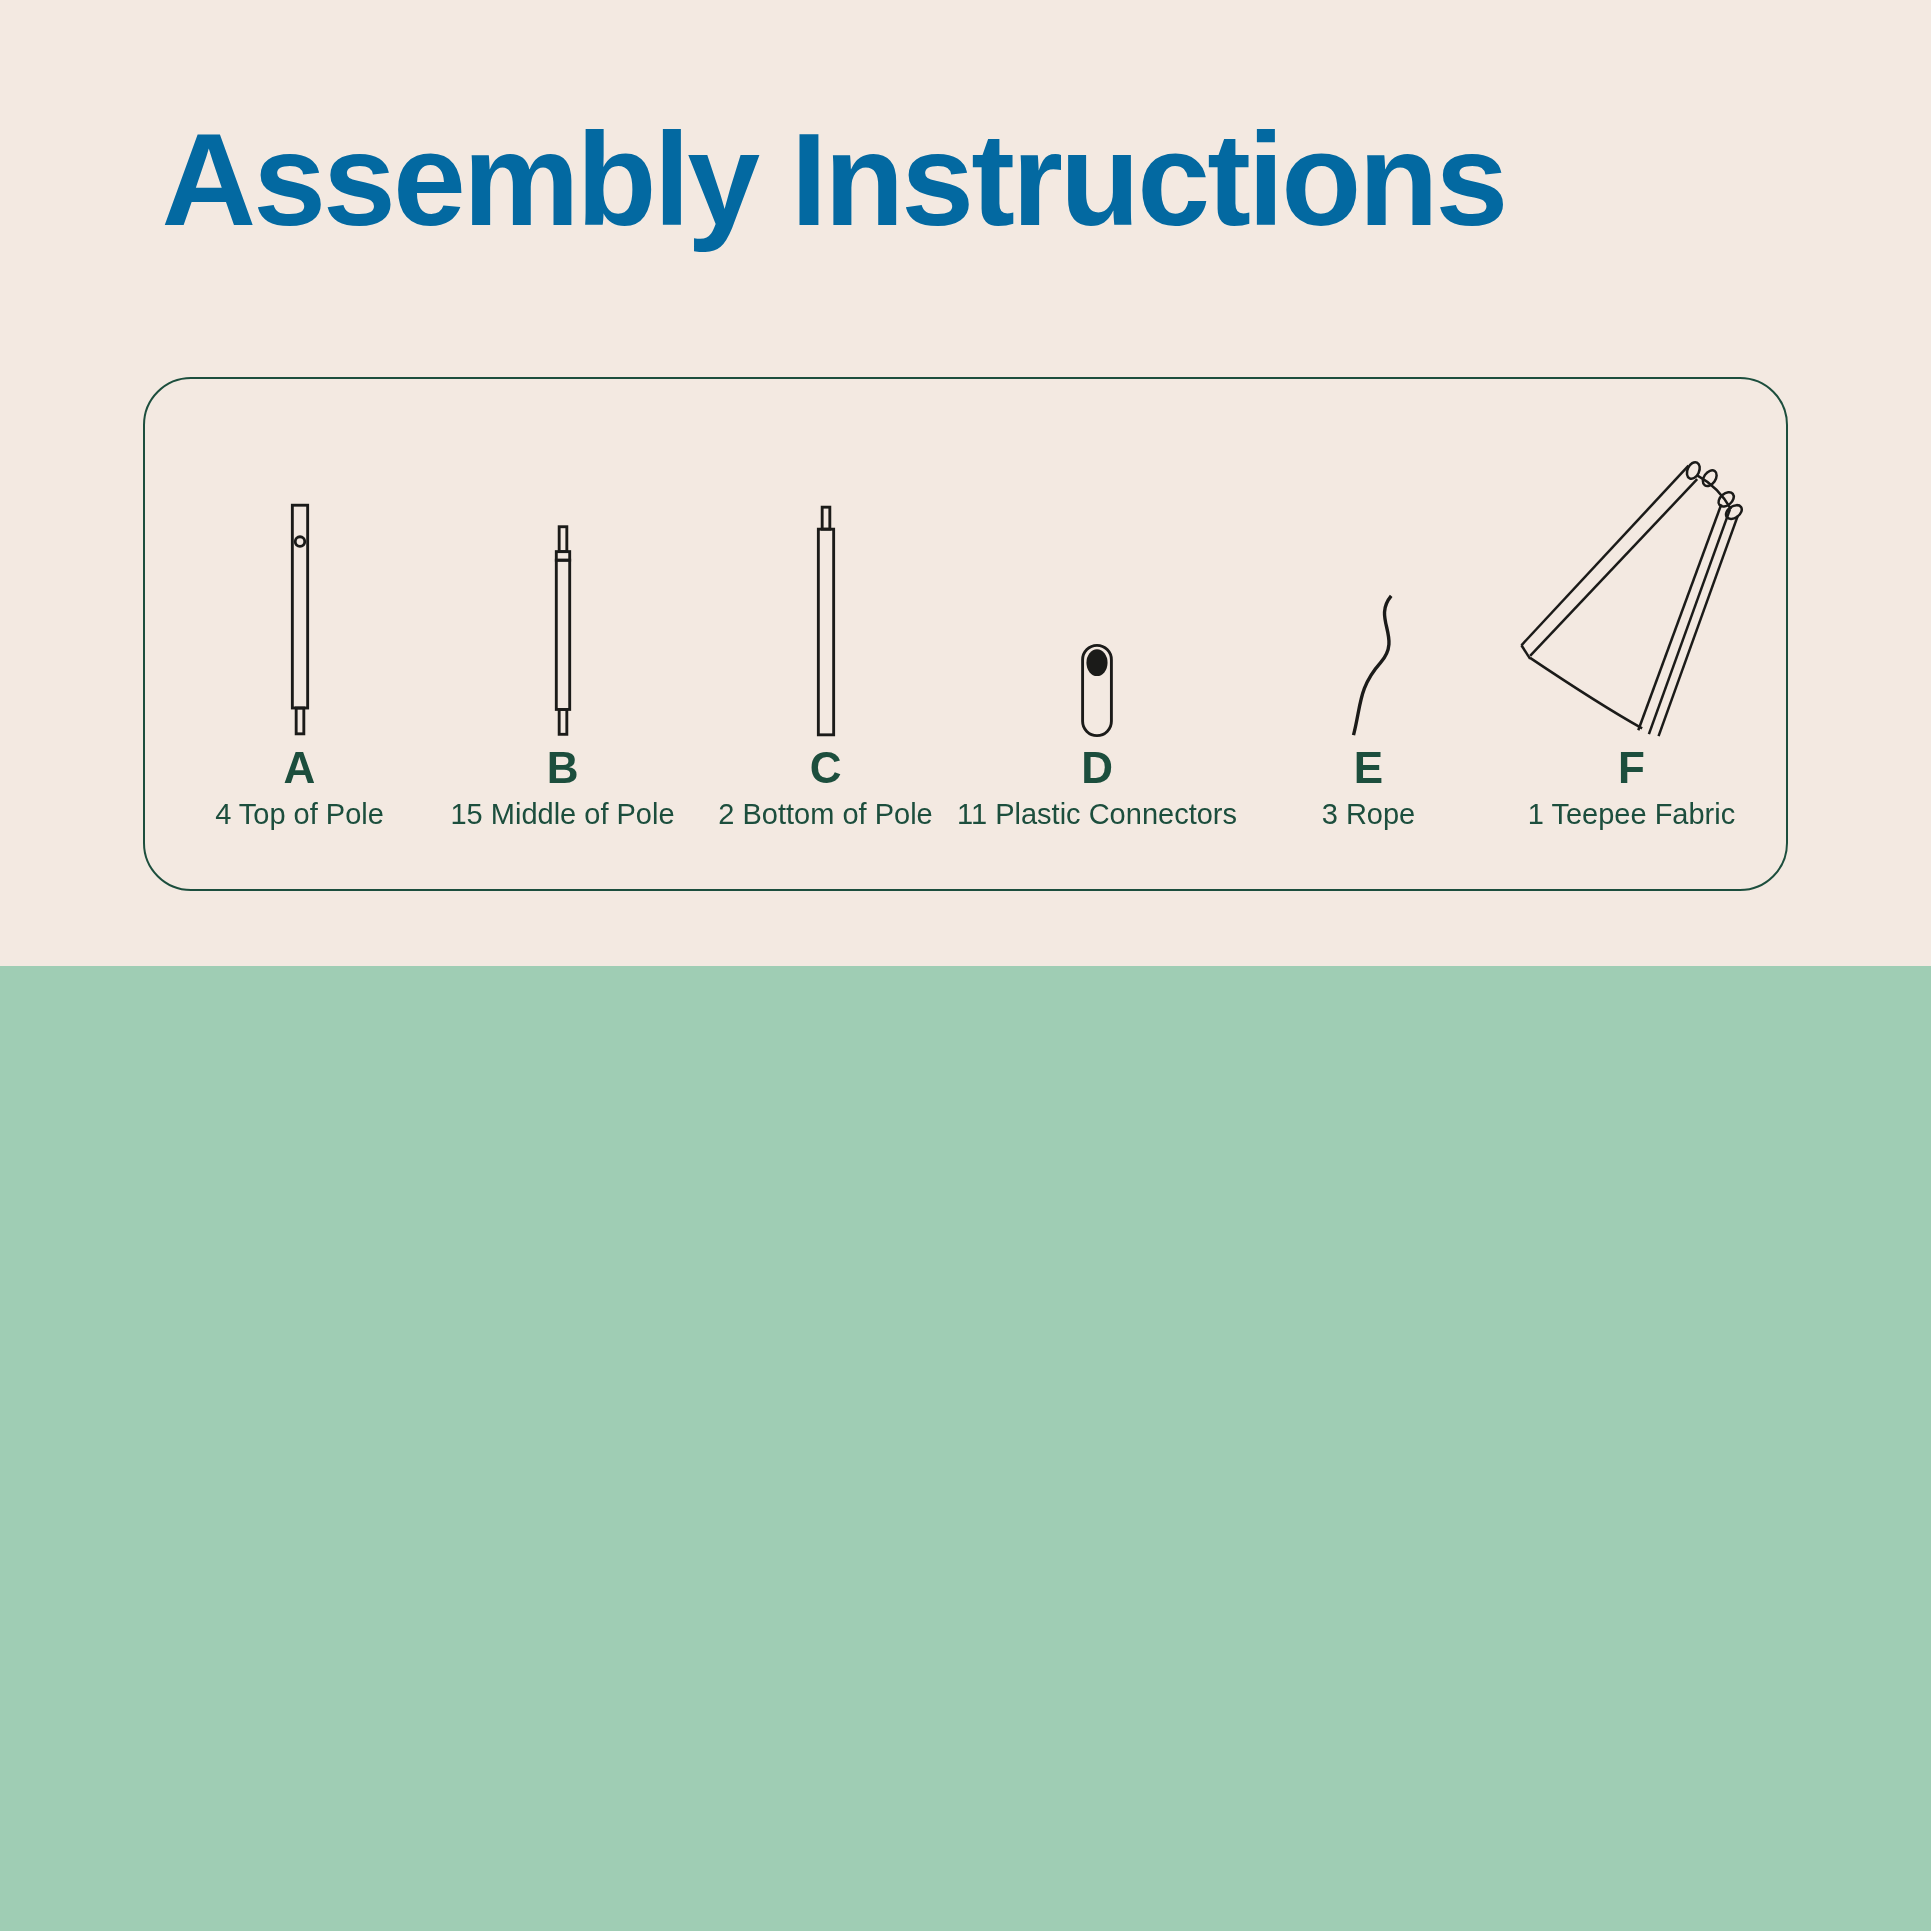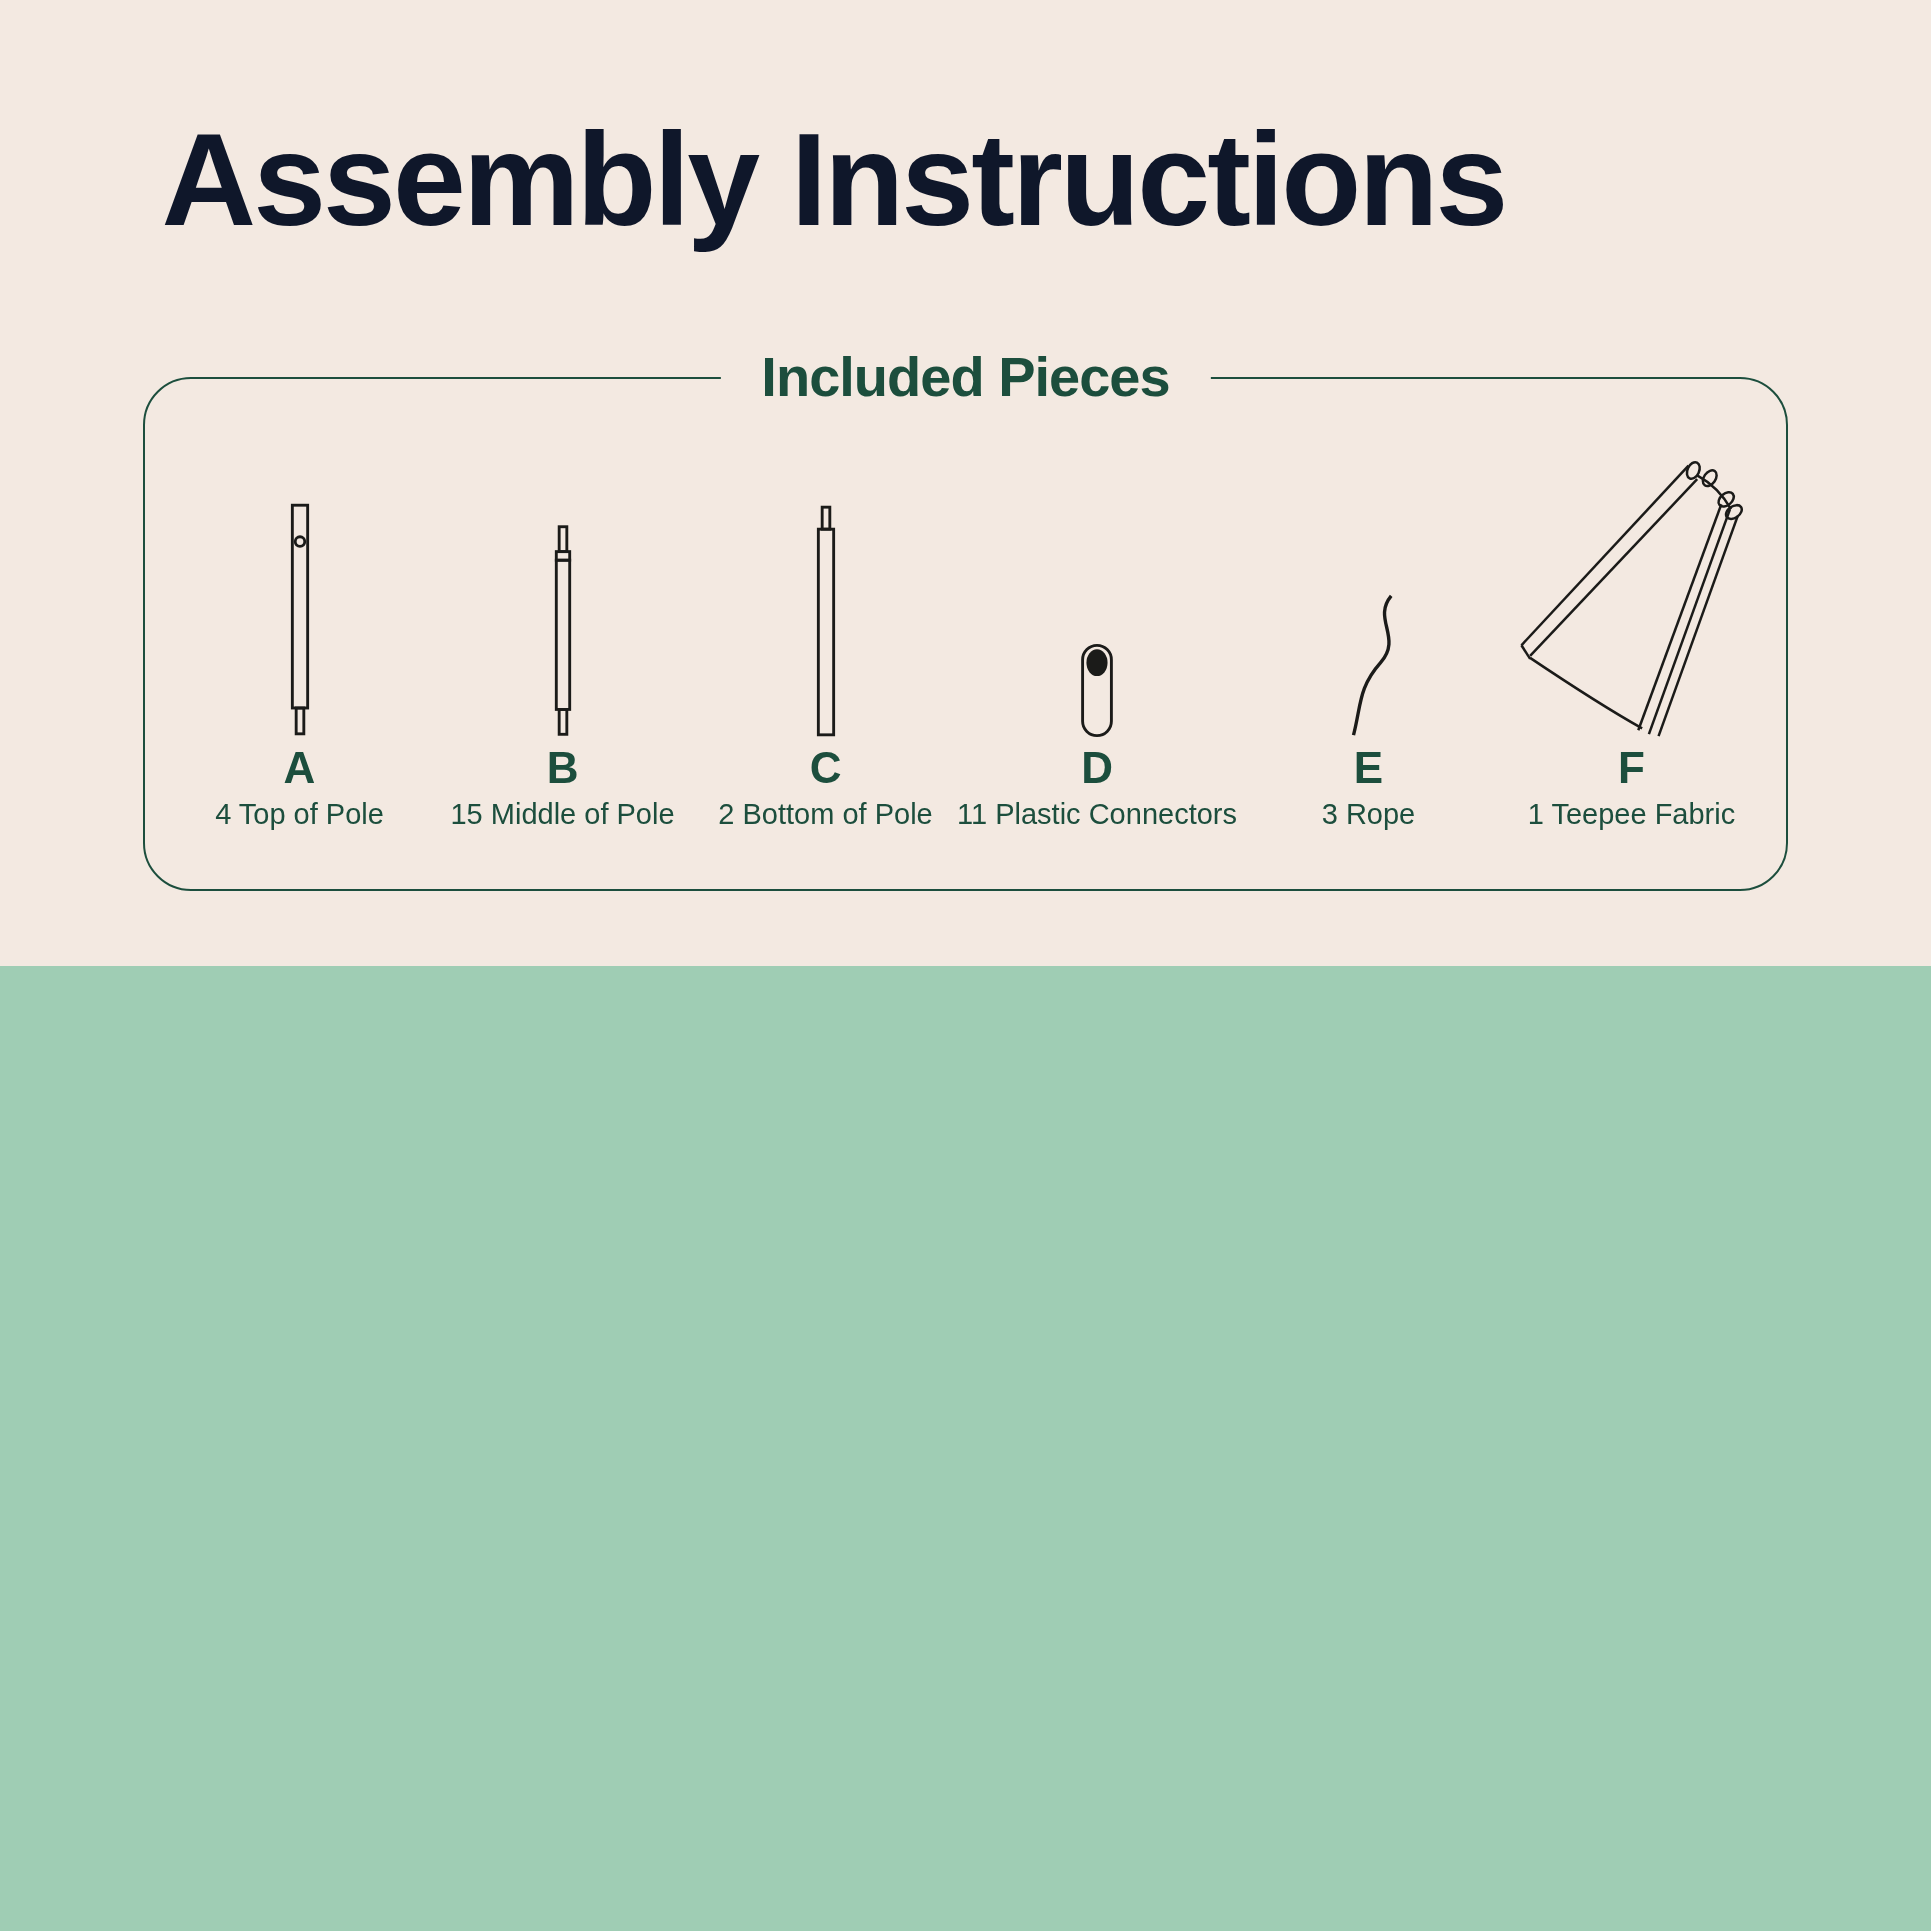--- a/index.html
+++ b/index.html
@@ -6,21 +6,21 @@
   .page{
     position:relative;width:1931px;height:1931px;overflow:hidden;
     font-family:"Liberation Sans", sans-serif;
     background:#9FCDB4;
   }
   .top-section{position:absolute;left:0;top:0;width:1931px;height:966px;background:#F3E9E1;}
   .bottom-section{position:absolute;left:0;top:966px;width:1931px;height:966px;background:#9FCDB4;}
 
   .page-title{
     position:absolute;left:0;top:104px;width:1667px;text-align:center;
-    font-size:131px;font-weight:700;letter-spacing:-2.9px;color:#0f172a;
+    font-size:131px;font-weight:700;letter-spacing:-2.9px;color:#0369a1;
   }
 
   
   .pieces-box{
     position:absolute;left:143px;top:377px;width:1645px;height:514px;
     border:2.9px solid #1C4E3D;border-radius:48px;box-sizing:border-box;
   }
   .pieces-heading{
     position:absolute;left:50%;top:-36px;transform:translateX(-50%);
     background:#F3E9E1;padding:0 41px;white-space:nowrap;
@@ -40,21 +40,20 @@
 </head>
 <body>
 
 <div class="page">
 
   <div class="top-section">
 
     <div class="page-title">Assembly Instructions</div>
 
     <div class="pieces-box">
-      <div class="pieces-heading">Included Pieces</div>
 
       <div class="pieces-row">
 
         <div class="piece-col">
           <div class="piece-art">
             <svg width="44" height="236" viewBox="0 0 46 244" fill="none" stroke="#1B1B19" stroke-width="3">
               <rect x="15" y="2" width="16" height="212"></rect>
               <circle cx="23" cy="40" r="5"></circle>
               <rect x="19" y="214" width="8" height="27"></rect>
             </svg>

